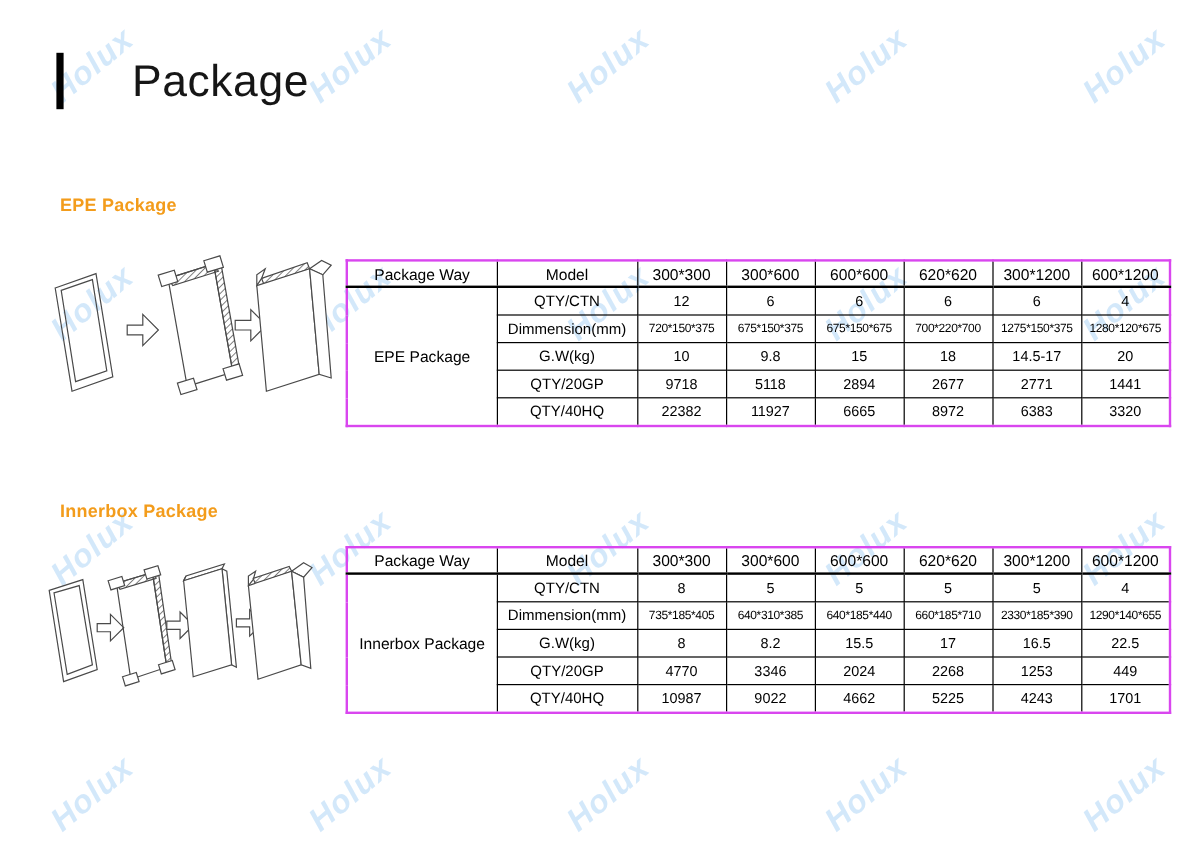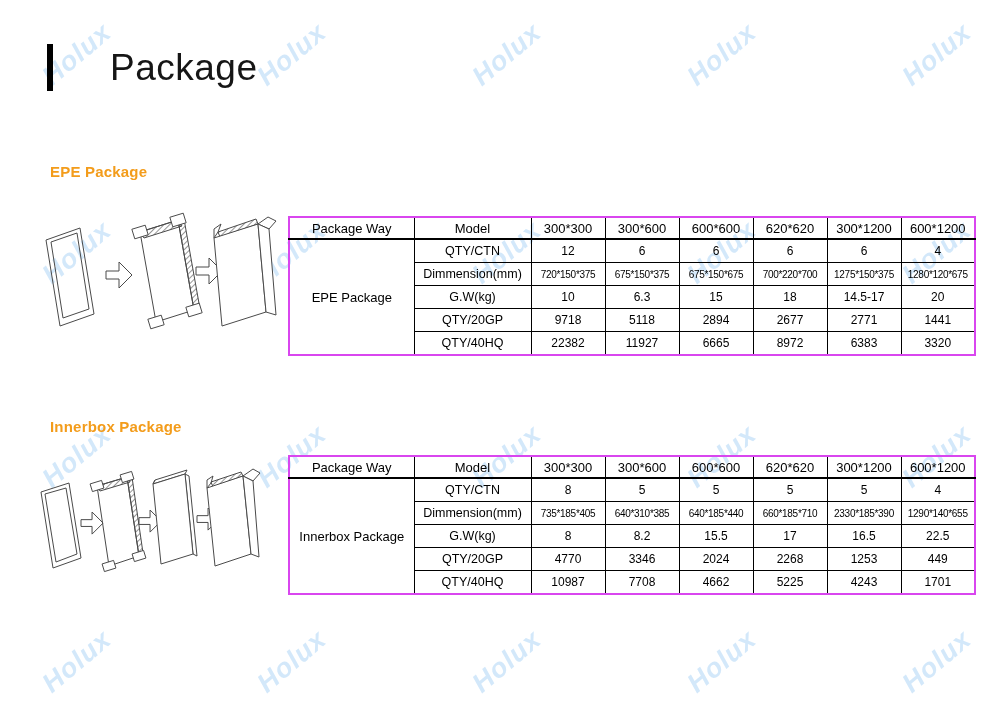--- a/index.html
+++ b/index.html
@@ -148,21 +148,21 @@
           <td class="val dim">720*150*375</td>
           <td class="val dim">675*150*375</td>
           <td class="val dim">675*150*675</td>
           <td class="val dim">700*220*700</td>
           <td class="val dim">1275*150*375</td>
           <td class="val dim">1280*120*675</td>
         </tr>
         <tr>
           <td class="lbl">G.W(kg)</td>
           <td class="val">10</td>
-          <td class="val">6.3</td>
+          <td class="val">9.8</td>
           <td class="val">15</td>
           <td class="val">18</td>
           <td class="val">14.5-17</td>
           <td class="val">20</td>
         </tr>
         <tr>
           <td class="lbl">QTY/20GP</td>
           <td class="val">9718</td>
           <td class="val">5118</td>
           <td class="val">2894</td>
@@ -286,21 +286,21 @@
           <td class="val">4770</td>
           <td class="val">3346</td>
           <td class="val">2024</td>
           <td class="val">2268</td>
           <td class="val">1253</td>
           <td class="val">449</td>
         </tr>
         <tr>
           <td class="lbl">QTY/40HQ</td>
           <td class="val">10987</td>
-          <td class="val">7708</td>
+          <td class="val">9022</td>
           <td class="val">4662</td>
           <td class="val">5225</td>
           <td class="val">4243</td>
           <td class="val">1701</td>
         </tr>
       </tbody>
     </table>
 
 </div>
 

